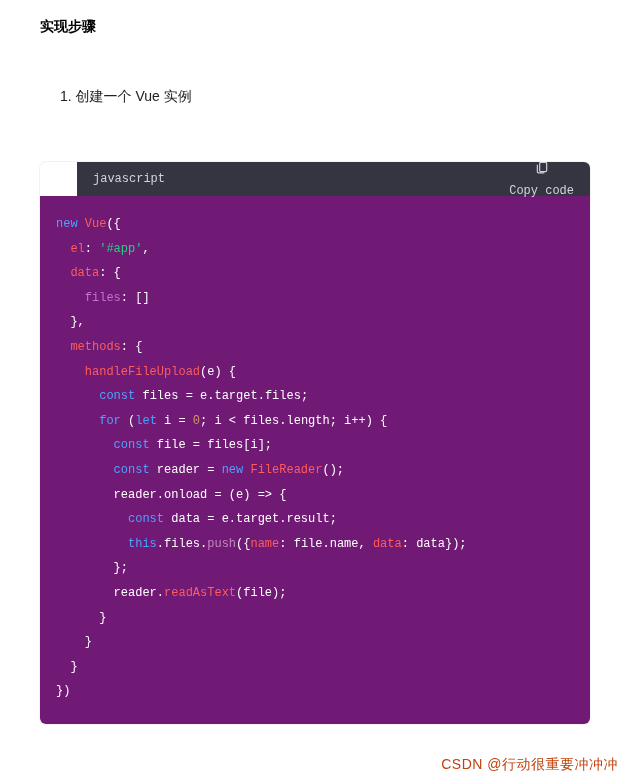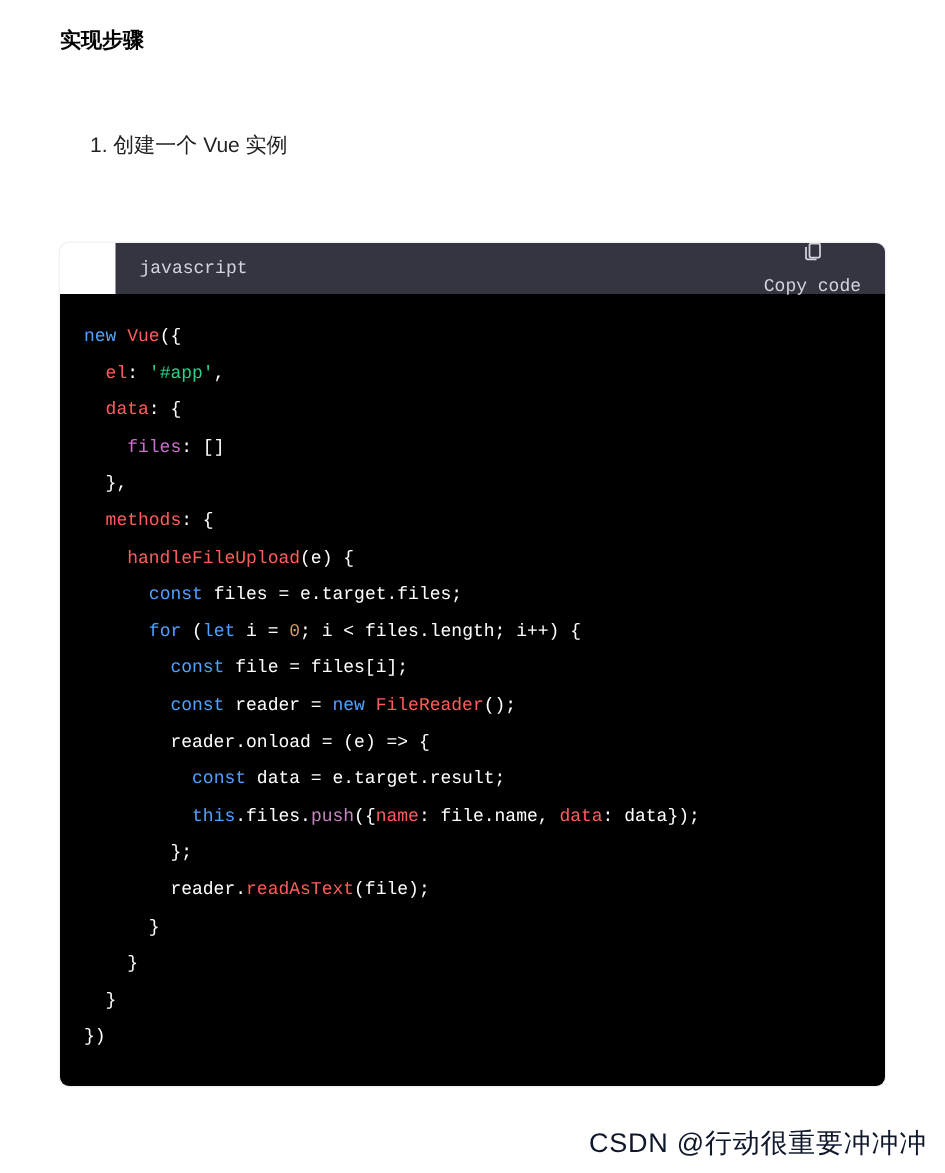--- a/index.html
+++ b/index.html
@@ -46,21 +46,21 @@
       align-items: center;
       gap: 6px;
       color: #d1d5db;
       cursor: pointer;
       font-size: 12px;
       font-family: "Courier New", monospace;
       flex-direction: column;
     }
     .copy-btn svg { width: 14px; height: 14px; }
     .code-body {
-      background: #000000;
+      background: #701a75;
       color: #ffffff;
       padding: 16px 16px 20px 16px;
       font-family: "Courier New", Consolas, monospace;
       font-size: 12px;
       line-height: 2.05;
       min-height: 510px;
     }
     .code-line { white-space: pre; }
     .tok-kw { color: #4ea1ff; }       
     .tok-class { color: #ff5c5c; }    
@@ -69,22 +69,22 @@
     .tok-fn { color: #ff5c5c; }       
     .tok-prop { color: #ffffff; }     
     .tok-key { color: #ff5c5c; }      
     .tok-filesprop { color: #cb6fd0; } 
     .tok-punc { color: #ffffff; }
     .tok-push { color: #c586c0; }
     .watermark {
       position: absolute;
       right: 12px;
       bottom: 8px;
-      color: #0f172a;
-      font-size: 18px;
+      color: #c2410c;
+      font-size: 14px;
       letter-spacing: 0.5px;
     }
   </style>
 </head>
 <body>
 
 <h2 class="heading">实现步骤</h2>
 
 <div class="ordered-list">
   <span class="num">1.</span>

